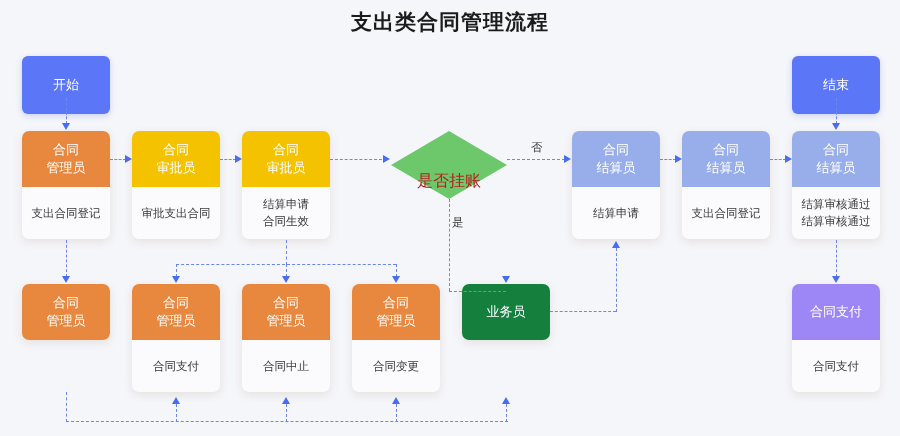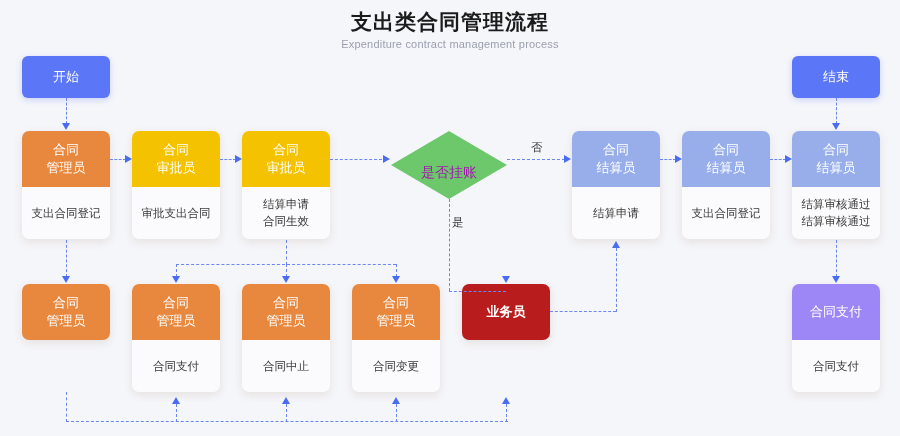--- a/index.html
+++ b/index.html
@@ -16,21 +16,21 @@
     position:absolute;left:0;top:8px;width:900px;text-align:center;
     font-size:21px;font-weight:bold;color:#1b1b1b;letter-spacing:1px;
   }
   .subtitle{
     position:absolute;left:0;top:38px;width:900px;text-align:center;
     font-size:11px;color:#9aa0ae;letter-spacing:.2px;
   }
 
   
   .term{
-    position:absolute;width:88px;height:42px;border-radius:6px;
+    position:absolute;width:88px;height:58px;border-radius:6px;
     background:#5b76f7;color:#ffffff;font-size:13px;
     display:flex;align-items:center;justify-content:center;
     box-shadow:0 2px 6px rgba(91,118,247,.28);
   }
 
   
   .card{
     position:absolute;width:88px;border-radius:7px;overflow:hidden;
     background:#fbfbfd;box-shadow:0 3px 9px rgba(170,140,120,.20);
   }
@@ -48,44 +48,43 @@
   .card .head span,.card .body span{display:block;}
 
   
   .diamond{position:absolute;width:116px;height:68px;}
   .diamond .shape{
     position:absolute;left:0;top:0;width:116px;height:68px;
     background:#6dc86b;
     clip-path:polygon(50% 0,100% 50%,50% 100%,0 50%);
   }
   .diamond .txt{
-    position:absolute;left:0;top:8px;width:116px;height:68px;
+    position:absolute;left:0;top:16px;width:116px;height:68px;
     display:flex;align-items:center;justify-content:center;
-    color:#a21caf;font-size:14px;
+    color:#b91c1c;font-size:16px;
   }
 
   
   .edge{position:absolute;pointer-events:none;}
   .h{border-top:1px dashed #6b86ef;height:0;}
   .v{border-left:1px dashed #6b86ef;width:0;}
   .arrow{position:absolute;width:0;height:0;}
   .arrow.down{border-left:4px solid transparent;border-right:4px solid transparent;border-top:7px solid #4a6cf0;}
   .arrow.up{border-left:4px solid transparent;border-right:4px solid transparent;border-bottom:7px solid #4a6cf0;}
   .arrow.right{border-top:4px solid transparent;border-bottom:4px solid transparent;border-left:7px solid #4a6cf0;}
   .elabel{
     position:absolute;font-size:11.5px;color:#3a3a3a;
   }
 </style>
 </head>
 <body>
 
 <div id="stage">
 
   <div class="title">支出类合同管理流程</div>
-  <div class="subtitle">Expenditure contract management process</div>
 
   <div class="term" style="left:22px;top:56px;">开始</div>
   <div class="term" style="left:792px;top:56px;">结束</div>
 
   <div class="card" style="left:22px;top:131px;">
     <div class="head" style="background:#e8883f;">
       <span>合同</span>
       <span>管理员</span>
     </div>
     <div class="body">
@@ -188,21 +187,21 @@
       <span>合同</span>
       <span>管理员</span>
     </div>
     <div class="body">
       <span>合同变更</span>
 
     </div>
   </div>
 
   <div class="card" style="left:462px;top:284px;">
-    <div class="head" style="background:#b91c1c;font-weight:bold;">
+    <div class="head" style="background:#15803d;">
       <span>业务员</span>
 
     </div>
   </div>
 
   <div class="card" style="left:792px;top:284px;">
     <div class="head" style="background:#9d86f5;">
       <span>合同支付</span>
 
     </div>

